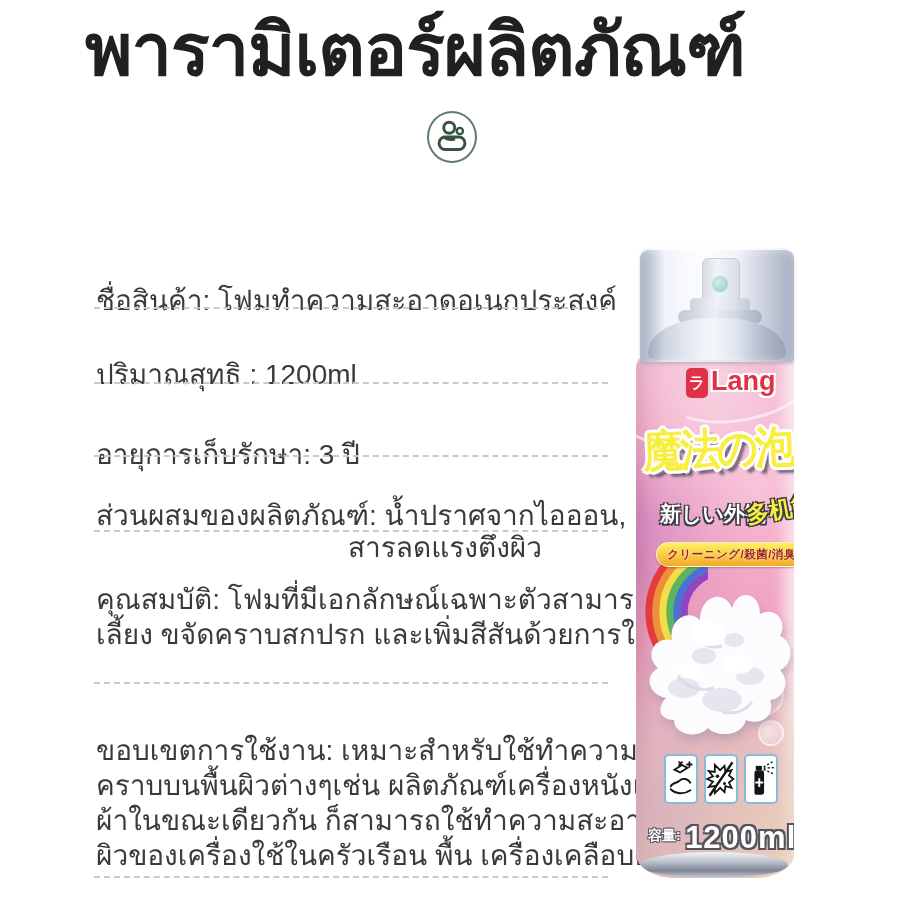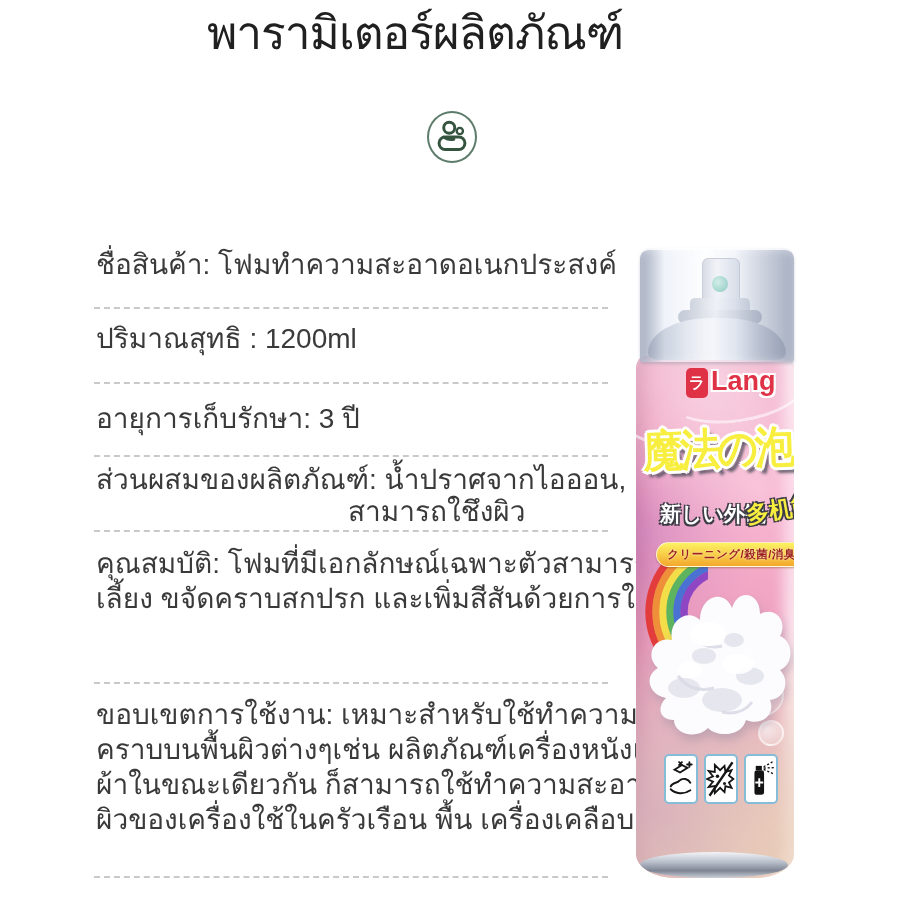--- a/index.html
+++ b/index.html
@@ -3,29 +3,29 @@
 <meta charset="utf-8">
 <style>
   html,body{margin:0;padding:0;background:#fff;}
   .page{
     position:relative;width:905px;height:905px;background:#ffffff;overflow:hidden;
     font-family:"Liberation Sans", sans-serif;
   }
   
   .title{
     position:absolute;top:4px;left:0;width:830px;text-align:center;
-    font-size:46px;font-weight:400;color:#202020;letter-spacing:-1px;line-height:1.3;
+    font-size:72px;font-weight:700;color:#202020;letter-spacing:-1px;line-height:1.3;
   }
   .badge{
     position:absolute;left:427px;top:111px;width:50px;height:52px;
     border:2px solid #5d7c6b;border-radius:50%;box-sizing:border-box;
     display:flex;align-items:center;justify-content:center;
   }
   
-  .sp{position:absolute;left:96px;width:520px;font-size:28px;color:#3a3a3a;line-height:34px;white-space:nowrap;}
+  .sp{position:absolute;left:96px;width:520px;font-size:28px;color:#3a3a3a;line-height:34px;white-space:nowrap;margin-top:36px;}
   .sp.tall{line-height:35px;}
   .sp .indent{margin-left:252px;}
   .divider{position:absolute;left:94px;width:514px;height:0;border-top:2px dashed #c9c9c9;}
   
   .product{position:absolute;left:600px;top:240px;width:305px;height:660px;}
   .cap{
     position:absolute;left:40px;top:8px;width:154px;height:112px;z-index:6;
     border-radius:10px 10px 3px 3px;
     background:linear-gradient(90deg, rgba(146,156,178,.88) 0%, rgba(226,232,244,.55) 16%,
       rgba(252,253,255,.32) 42%, rgba(224,230,242,.45) 62%, rgba(148,158,180,.85) 100%);
@@ -122,21 +122,21 @@
   </div>
   <div class="divider" style="top:382px"></div>
 
   <div class="sp" style="top:402px">
     <div>อายุการเก็บรักษา: 3 ปี</div>
   </div>
   <div class="divider" style="top:455px"></div>
 
   <div class="sp" style="top:464px;line-height:32px">
     <div>ส่วนผสมของผลิตภัณฑ์: น้ำปราศจากไอออน,</div>
-    <div class="indent">สามารถใชึงผิว</div>
+    <div class="indent">สารลดแรงตึงผิว</div>
   </div>
   <div class="divider" style="top:530px"></div>
 
   <div class="sp tall" style="top:546px">
     <div>คุณสมบัติ: โฟมที่มีเอกลักษณ์เฉพาะตัวสามารถหล่อ</div>
     <div>เลี้ยง ขจัดคราบสกปรก และเพิ่มสีสันด้วยการใช้วัสดุ</div>
   </div>
   <div class="divider" style="top:682px"></div>
 
   <div class="sp tall" style="top:697px">
@@ -230,20 +230,24 @@
             <path d="M14,22 v10 M9.5,27 h9" stroke="#ffffff" stroke-width="2.2"></path>
             <g stroke="#141414" stroke-width="1.6" stroke-dasharray="2.4,2.2">
               <path d="M19,9 L30,3"></path>
               <path d="M19,10.5 L31,10"></path>
               <path d="M19,12 L30,17"></path>
             </g>
           </svg>
         </div>
       </div>
 
+      <div class="volume">
+        <span class="vol-label">容量:</span>
+        <span class="vol-value">1200ml</span>
+      </div>
 
       <div class="bubble bb1"></div>
       <div class="bubble bb2"></div>
 
       <div class="rim"></div>
     </div>
   </div>
 
 </div>
 

